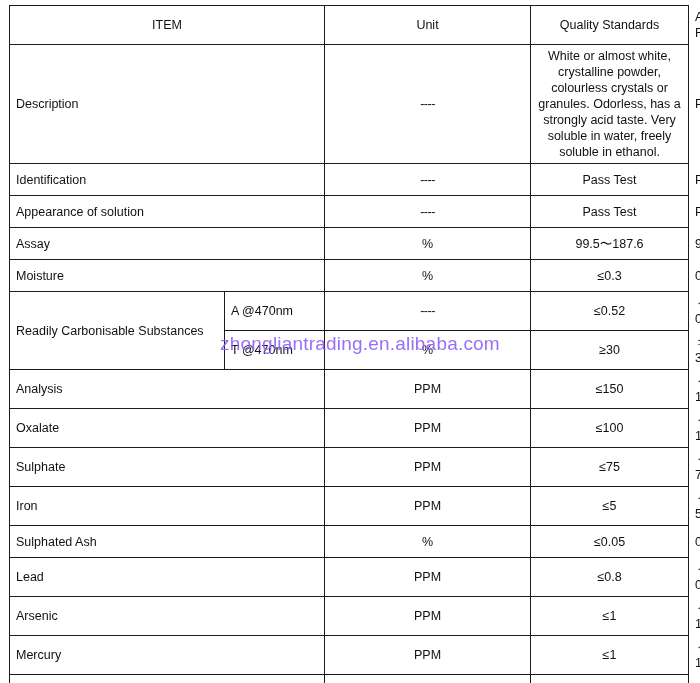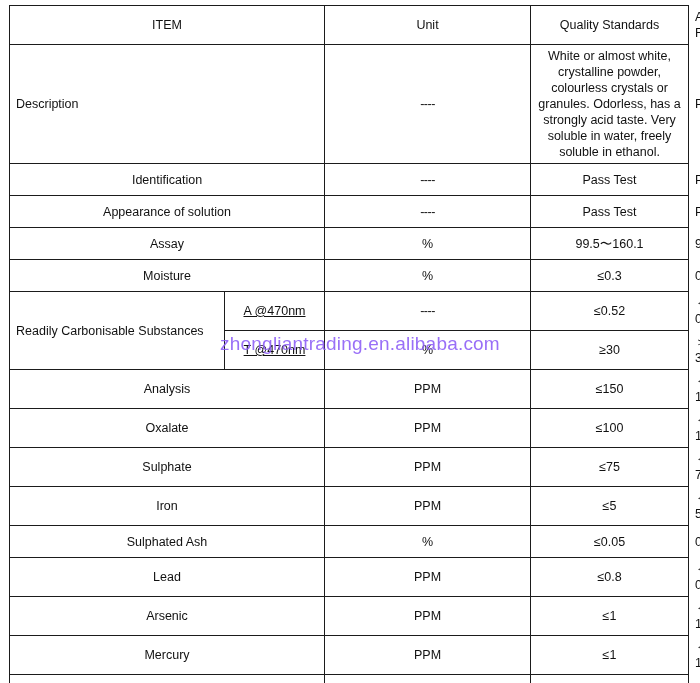--- a/index.html
+++ b/index.html
@@ -55,35 +55,34 @@
 
   td.item {
     text-align: left;
     padding-left: 7px;
   }
   td.item-main {
     text-align: left;
     padding-left: 7px;
   }
   td.sublabel {
-    text-align: center;
+    text-align: left;
     padding-left: 5px;
     width: 83px;
-    text-decoration: underline;
   }
   td.unit, td.qual, td.res {
     text-align: center;
   }
   td.desc {
     text-align: center;
     line-height: 1.42;
     padding: 5px 7px;
     margin-top: 8px;
   }
-  tr.row-std td { height: 25px; text-align: center; }
+  tr.row-std td { height: 25px; }
   tr.row-desc td { height: 88px; }
   tr.row-sub td { height: 24px; }
 
   .dash {
     letter-spacing: -0.5px;
   }
 
   #watermark {
     position: absolute;
     left: 170px;
@@ -141,21 +140,21 @@
       <tr class="row-std">
         <td class="item" colspan="2">Appearance of solution</td>
         <td class="unit dash">----</td>
         <td class="qual">Pass Test</td>
         <td class="res">Pass</td>
       </tr>
 
       <tr class="row-std">
         <td class="item" colspan="2">Assay</td>
         <td class="unit">%</td>
-        <td class="qual">99.5〜160.1</td>
+        <td class="qual">99.5〜187.6</td>
         <td class="res">99.9</td>
       </tr>
 
       <tr class="row-std">
         <td class="item" colspan="2">Moisture</td>
         <td class="unit">%</td>
         <td class="qual">≤0.3</td>
         <td class="res">0.1</td>
       </tr>
 

